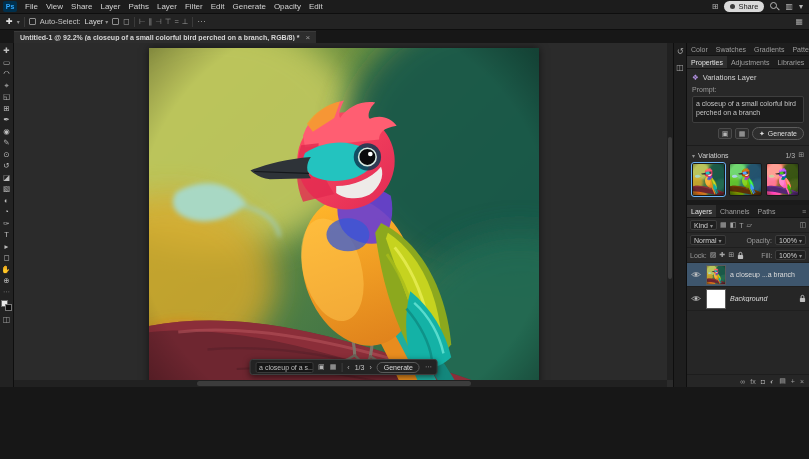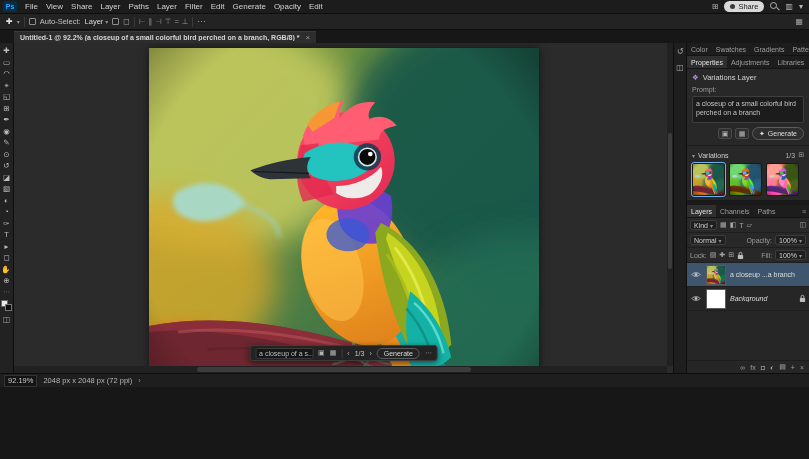--- a/index.html
+++ b/index.html
@@ -486,19 +486,14 @@
           <span>◘</span>
           <span>◐</span>
           <span>▤</span>
           <span>+</span>
           <span>×</span>
         </div>
       </div>
     </div>
   </div>
 
-  <footer class="statusbar">
-    <span class="zoom-field">92.19%</span>
-    <span class="status-info">2048 px x 2048 px (72 ppi)</span>
-    <span class="status-chevron">›</span>
-  </footer>
 
 </div>
 
 </body></html>

